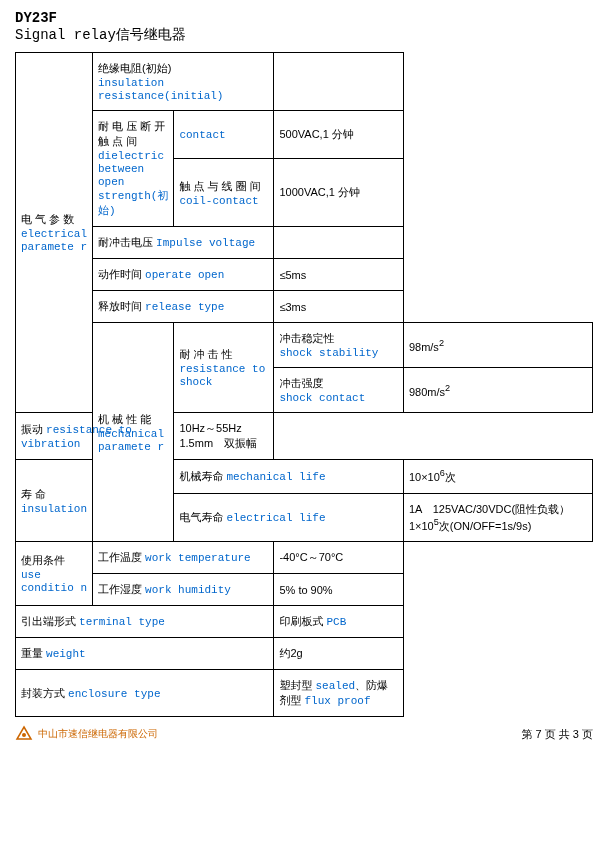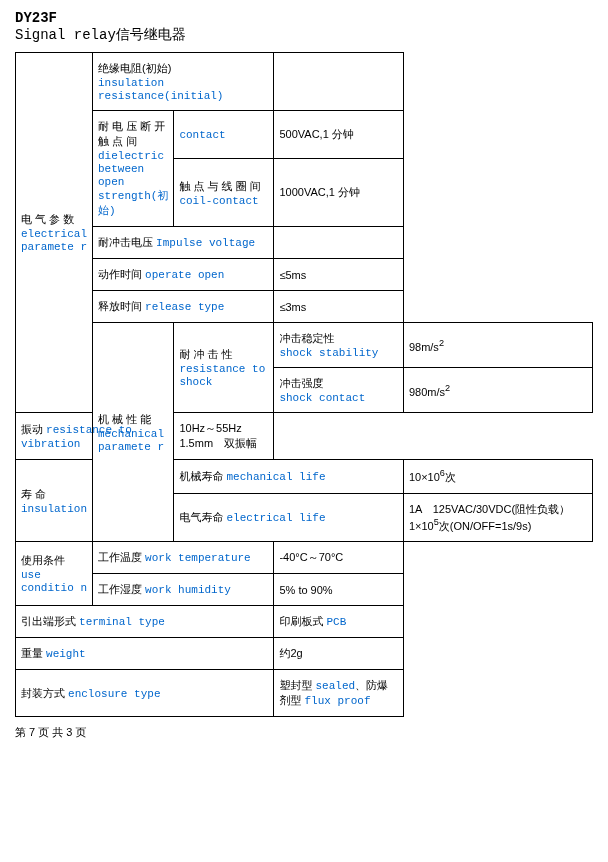--- a/index.html
+++ b/index.html
@@ -210,14 +210,22 @@
     <tr>
       <td colspan="3">
         <span class="cn-text">封装方式</span> <span class="en-text">enclosure type</span>
       </td>
       <td>塑封型 <span class="en-text">sealed</span>、防爆剂型 <span class="en-text">flux proof</span></td>
     </tr>
   </tbody>
 </table>
 
 <div class="footer">
+  <div class="footer-logo">
+    <svg width="18" height="18" viewBox="0 0 18 18">
+      <rect x="0" y="0" width="18" height="18" fill="none"></rect>
+      <polygon points="9,2 16,14 2,14" fill="none" stroke="#cc6600" stroke-width="1.5"></polygon>
+      <circle cx="9" cy="10" r="2" fill="#cc6600"></circle>
+    </svg>
+    <span>中山市速信继电器有限公司</span>
+  </div>
   <span>第 7 页 共 3 页</span>
 </div>
 
 </body></html>

